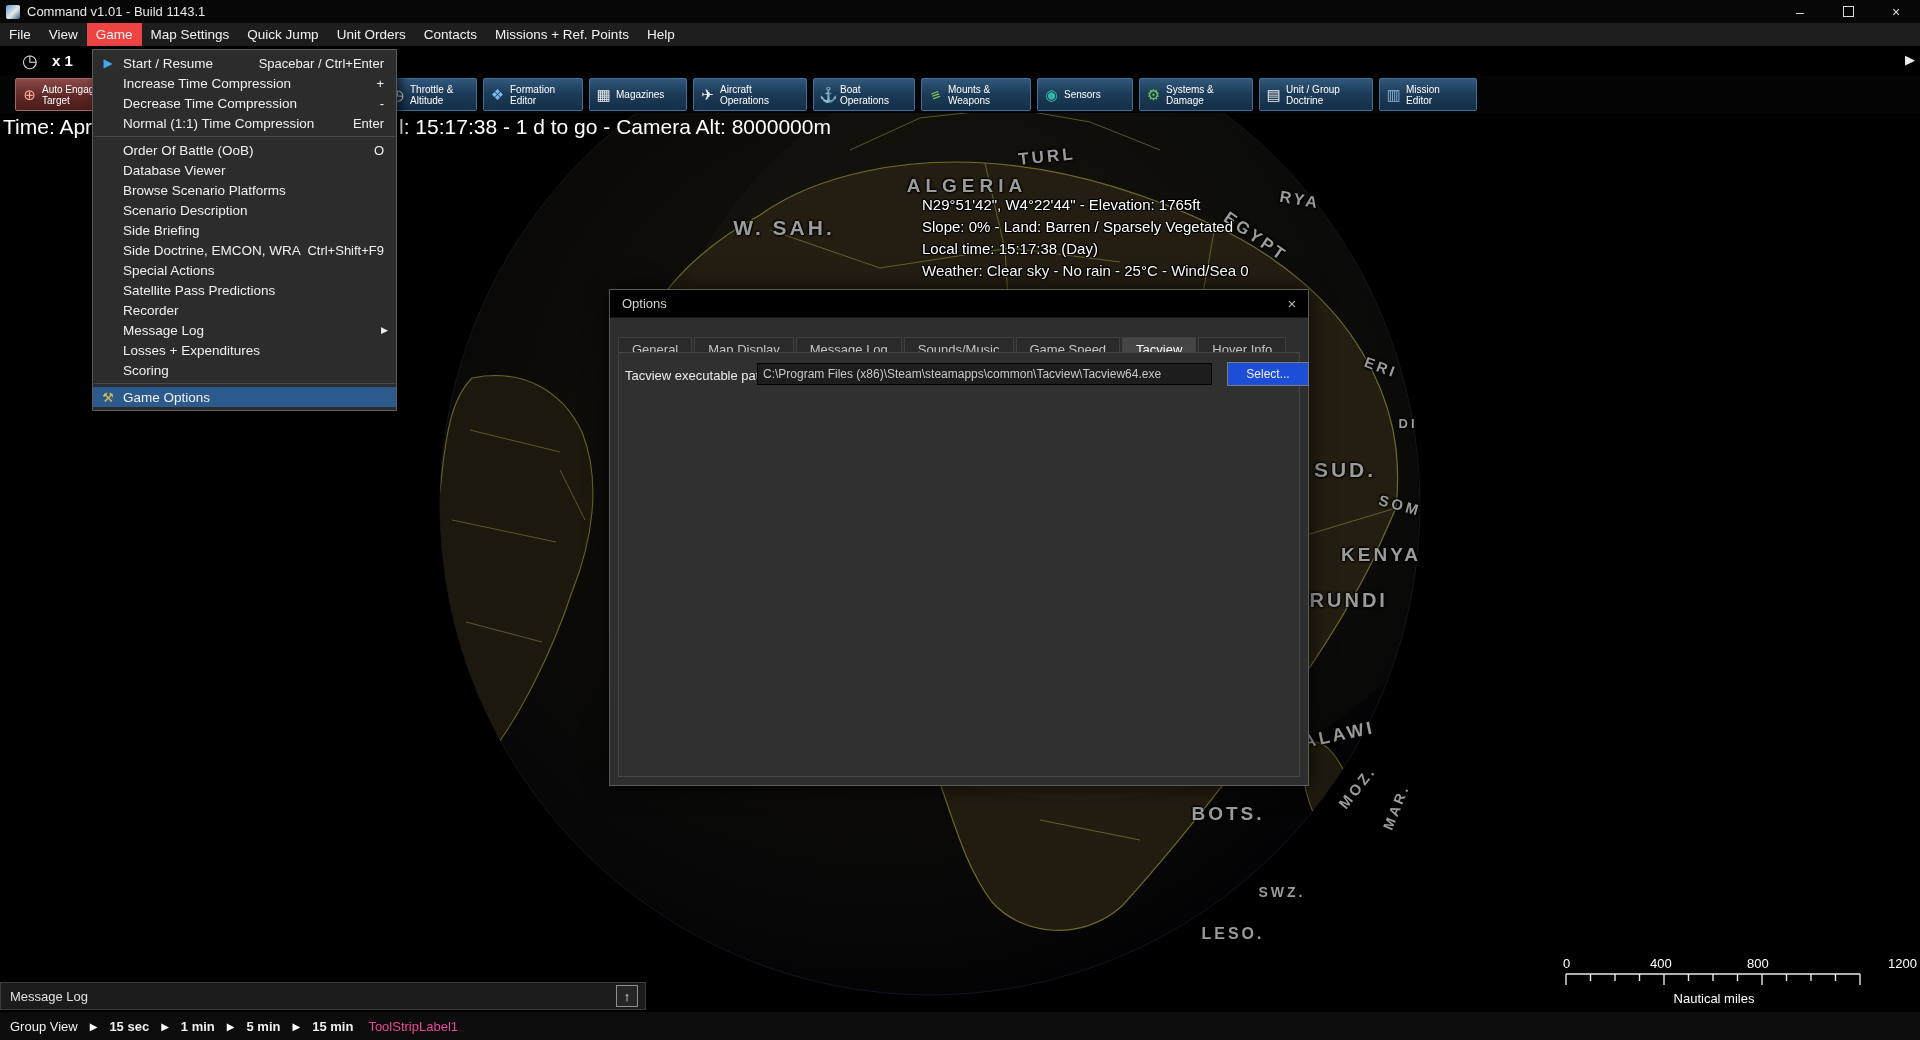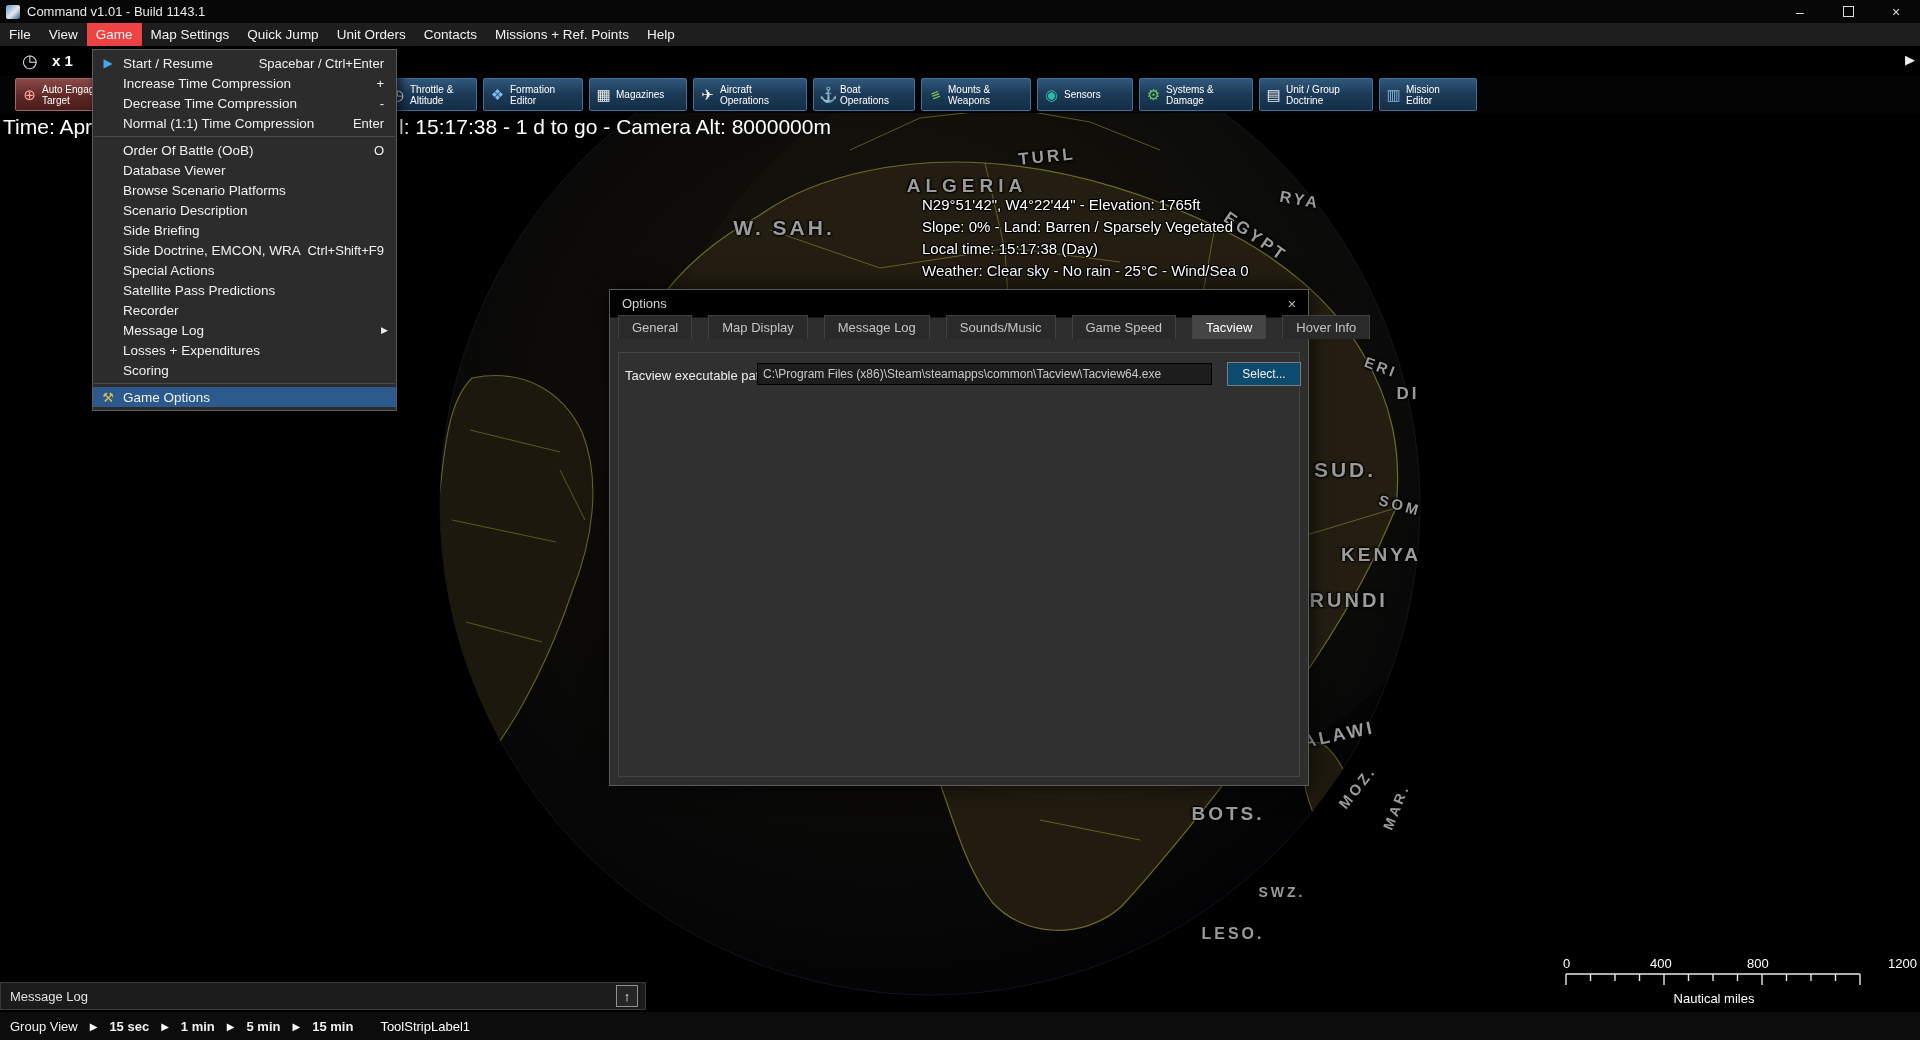--- a/index.html
+++ b/index.html
@@ -68,48 +68,48 @@
   .popup-sep{border-top:1px solid #4a4a4a;margin:3px 1px;}
   .ico.play{color:#44a8f0;font-size:12px;}
   .ico.tools{color:#d8c050;font-size:13px;}
 
   
   .dialog{position:absolute;left:609px;top:289px;width:700px;height:497px;z-index:25;
           background:#2e2e2e;border:1px solid #5a5a5a;box-shadow:0 0 20px rgba(0,0,0,.75);box-sizing:border-box;}
   .dlg-title{height:27px;background:#000000;border-bottom:1px solid #171717;display:flex;align-items:center;}
   .dlg-title-text{color:#d2d2d2;font-size:13px;padding-left:12px;}
   .dlg-close{margin-left:auto;width:32px;text-align:center;color:#b8b8b8;font-size:15px;}
-  .dlg-tabs{position:absolute;left:8px;top:25px;display:flex;gap:16px;justify-content:center;}
+  .dlg-tabs{position:absolute;left:8px;top:47px;display:flex;gap:2px;justify-content:center;}
   .dlg-tab{padding:4px 13px;font-size:13px;color:#c4c4c4;background:#2a2a2a;
            border:1px solid #404040;border-bottom:none;white-space:nowrap;}
   .dlg-tab.active{background:#454545;color:#fff;}
   .dlg-content{position:absolute;left:8px;right:8px;top:62px;bottom:8px;background:#303030;border:1px solid #454545;}
   .dlg-path-label{position:absolute;left:6px;top:15px;font-size:13px;color:#ececec;white-space:nowrap;}
   .dlg-input{position:absolute;left:138px;top:10px;width:455px;height:22px;box-sizing:border-box;
              background:#1d1d1d;border:1px solid #000;color:#c8c8c8;font-size:12px;padding:0 5px;
              font-family:"Liberation Sans",sans-serif;}
-  .dlg-select-btn{position:absolute;left:608px;top:9px;width:74px;height:24px;background:#0c4a6e;
+  .dlg-select-btn{position:absolute;left:608px;top:9px;width:82px;height:24px;background:#1d4ed8;
              border:1px solid #7a7a7a;color:#f0f0f0;font-size:12px;font-family:"Liberation Sans",sans-serif;}
 
   
   .msglog{position:absolute;left:0;top:982px;width:646px;height:28px;z-index:10;background:#1b1b1b;
           border:1px solid #3a3a3a;box-sizing:border-box;display:flex;align-items:center;}
   .msglog-label{color:#e0e0e0;font-size:13px;padding-left:9px;}
   .msglog-btn{margin-left:auto;margin-right:7px;width:20px;height:20px;border:1px solid #909090;
           background:#262626;color:#fff;display:flex;align-items:center;justify-content:center;
           font-size:13px;font-weight:bold;}
 
   
   .bottombar{position:absolute;left:0;top:1012px;width:100%;height:28px;z-index:10;background:#0c0c0c;
              display:flex;align-items:center;color:#f0f0f0;font-size:13px;}
   .bb-item{margin:0 3px;}
   .bb-tri{color:#fff;font-size:10px;margin:0 9px;}
   .bb-strong{font-weight:bold;}
   .bb-first{margin-left:10px;}
-  .bb-label{margin-left:24px;color:#ffffff;}
+  .bb-label{margin-left:12px;color:#ec4899;}
 
   
   .scalebar{position:absolute;left:1563px;top:956px;width:302px;z-index:4;color:#fff;}
   .scale-nums{position:relative;height:16px;font-size:13px;}
   .scale-nums span{position:absolute;top:0;}
   .scale-unit{text-align:center;font-size:13px;margin-top:1px;}
 </style>
 </head>
 <body>
 
@@ -168,21 +168,21 @@
       <ellipse cx="1080" cy="420" rx="420" ry="380" fill="#6a5a38" opacity="0.05"></ellipse>
     </g>
   </svg>
 
   <span class="mlabel" style="left:1047px;top:157px;font-size:17px;transform:translate(-50%,-50%) rotate(-6deg);">TURL</span>
   <span class="mlabel" style="left:967px;top:186px;font-size:19px;letter-spacing:5px;transform:translate(-50%,-50%);">ALGERIA</span>
   <span class="mlabel" style="left:784px;top:228px;font-size:21px;transform:translate(-50%,-50%);">W. SAH.</span>
   <span class="mlabel" style="left:1300px;top:200px;font-size:16px;transform:translate(-50%,-50%) rotate(10deg);">RYA</span>
   <span class="mlabel" style="left:1255px;top:237px;font-size:17px;transform:translate(-50%,-50%) rotate(35deg);">EGYPT</span>
   <span class="mlabel" style="left:1381px;top:367px;font-size:15px;transform:translate(-50%,-50%) rotate(20deg);">ERI</span>
-  <span class="mlabel" style="left:1408px;top:394px;font-size:17px;transform:translate(-50%,-50%);">DI</span>
+  <span class="mlabel" style="left:1408px;top:423px;font-size:13px;transform:translate(-50%,-50%);">DI</span>
   <span class="mlabel" style="left:1345px;top:470px;font-size:21px;transform:translate(-50%,-50%);">SUD.</span>
   <span class="mlabel" style="left:1400px;top:505px;font-size:15px;transform:translate(-50%,-50%) rotate(15deg);">SOM</span>
   <span class="mlabel" style="left:1381px;top:555px;font-size:19px;transform:translate(-50%,-50%);">KENYA</span>
   <span class="mlabel" style="left:1340px;top:600px;font-size:20px;transform:translate(-50%,-50%);">URUNDI</span>
   <span class="mlabel" style="left:1330px;top:737px;font-size:18px;transform:translate(-50%,-50%) rotate(-12deg);">MALAWI</span>
   <span class="mlabel" style="left:1357px;top:787px;font-size:15px;transform:translate(-50%,-50%) rotate(-52deg);">MOZ.</span>
   <span class="mlabel" style="left:1396px;top:807px;font-size:14px;transform:translate(-50%,-50%) rotate(-68deg);">MAR.</span>
   <span class="mlabel" style="left:1228px;top:814px;font-size:19px;transform:translate(-50%,-50%);text-align:right;">BOTS.</span>
   <span class="mlabel" style="left:1282px;top:892px;font-size:14px;transform:translate(-50%,-50%);">SWZ.</span>
   <span class="mlabel" style="left:1233px;top:934px;font-size:16px;transform:translate(-50%,-50%);">LESO.</span>

